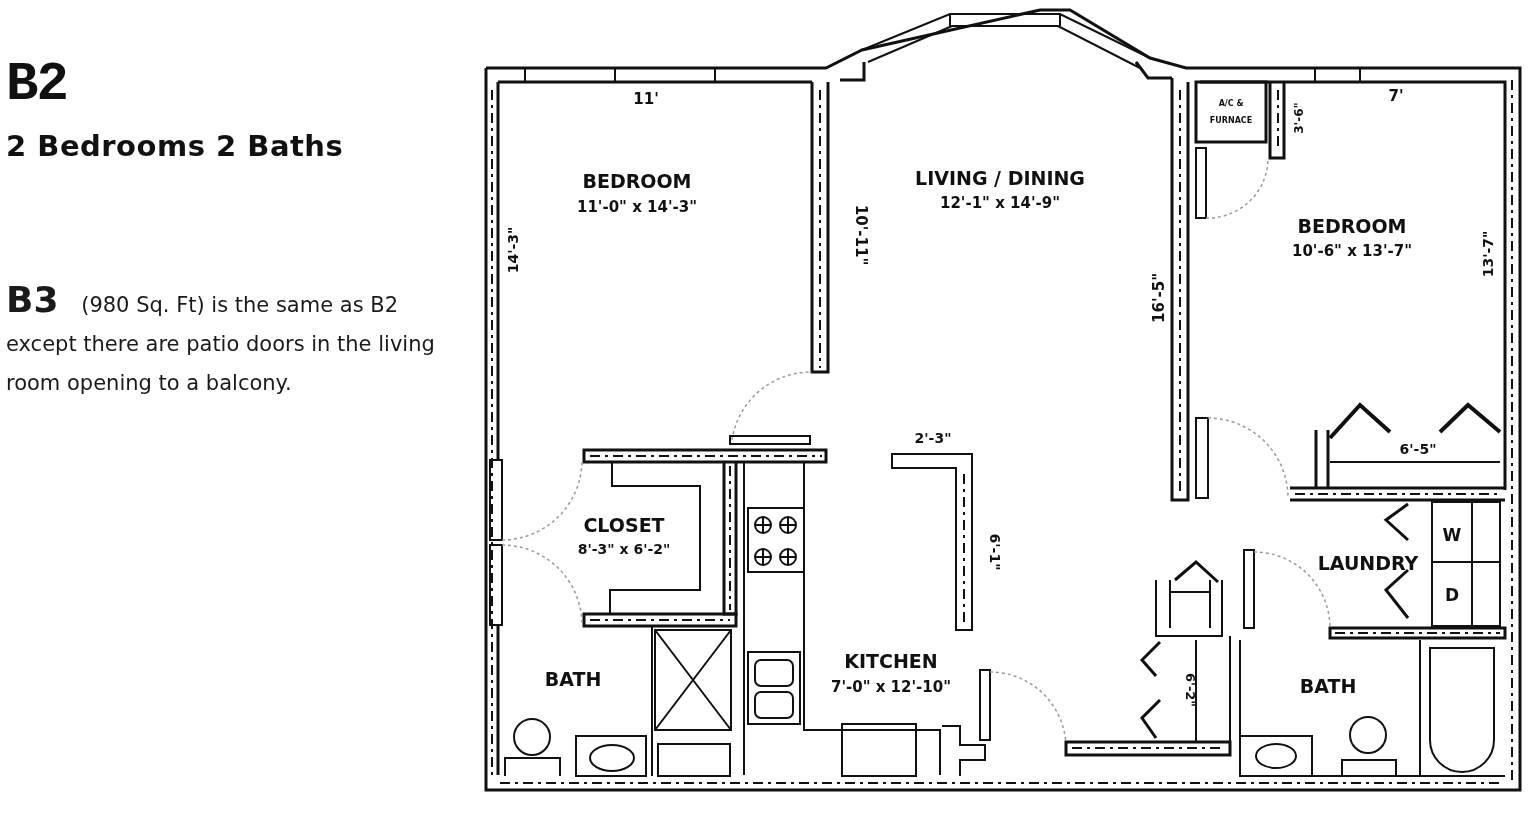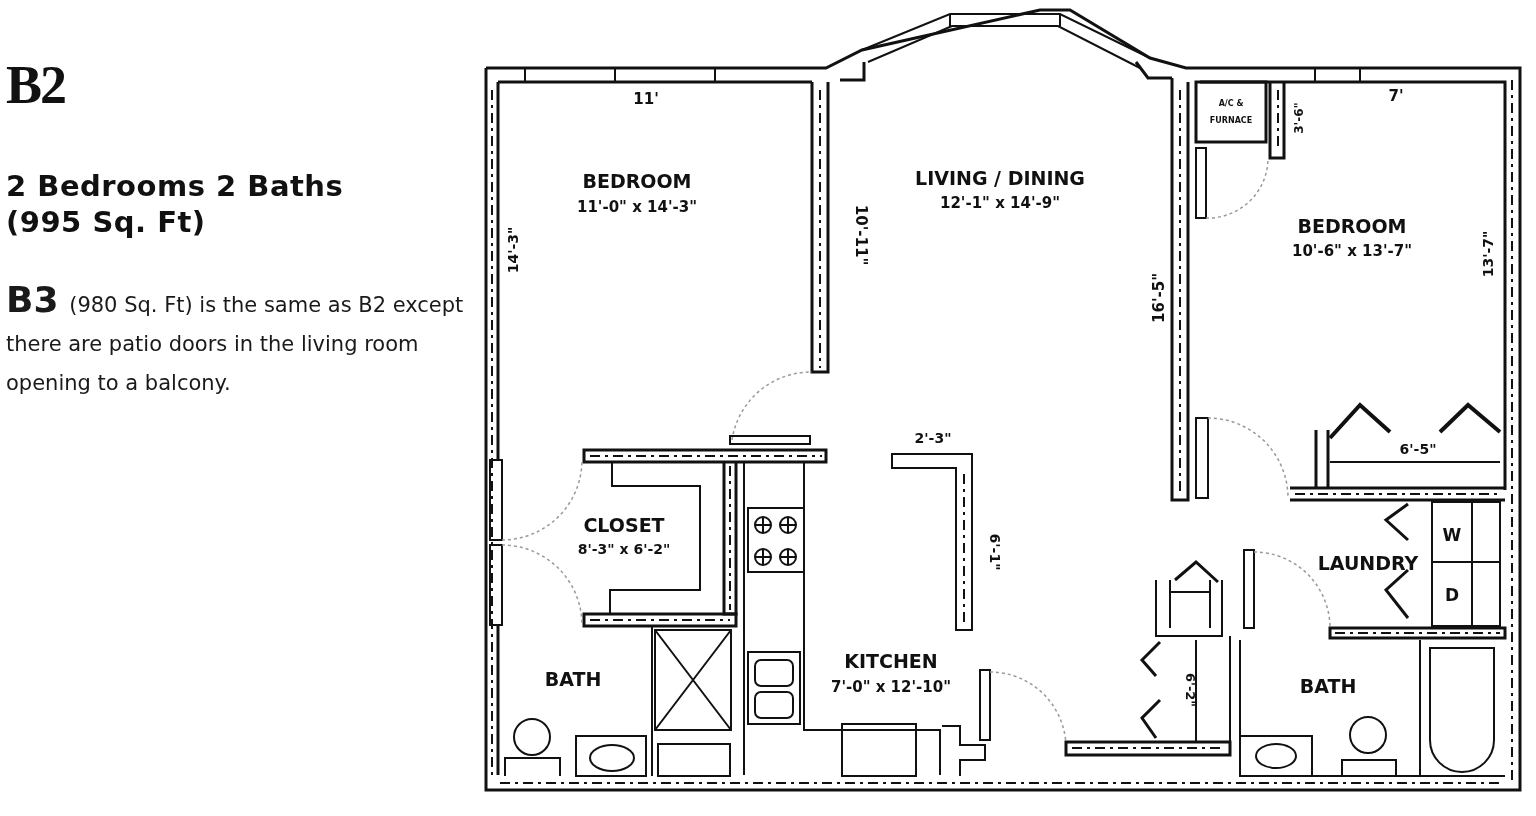--- a/index.html
+++ b/index.html
@@ -1,35 +1,34 @@
 <!DOCTYPE html>
 <html><head>
 <meta charset="utf-8">
 <style>
   html, body { margin: 0; padding: 0; background: #ffffff; }
   body { width: 1536px; height: 816px; position: relative; overflow: hidden; font-family: "DejaVu Sans", sans-serif; color: #111; }
   .left-panel { position: absolute; left: 0; top: 0; width: 470px; height: 816px; }
-  .unit-code { position: absolute; left: 6px; top: 58px; font-family: Liberation Serif, serif; font-weight: bold; font-size: 54px; letter-spacing: -2px; line-height: 1; }
-  .unit-sub { position: absolute; left: 6px; top: 128px; font-family: "DejaVu Sans", sans-serif; font-weight: bold; font-size: 29px; line-height: 36px; letter-spacing: 0.5px; margin-top: 40px; }
+  .unit-code { position: absolute; left: 6px; top: 58px; font-family: Liberation Mono, monospace; font-weight: bold; font-size: 54px; letter-spacing: -2px; line-height: 1; }
+  .unit-sub { position: absolute; left: 6px; top: 128px; font-family: "DejaVu Sans", sans-serif; font-weight: bold; font-size: 29px; line-height: 36px; letter-spacing: 0.5px; }
   .variant { position: absolute; left: 6px; width: 460px; font-family: "DejaVu Sans", sans-serif; font-size: 21px; line-height: 39px; color: #1a1a1a; }
-  .variant .code { font-weight: bold; font-size: 36px; letter-spacing: 0px; margin-right: 4px; }
+  .variant .code { font-weight: bold; font-size: 36px; letter-spacing: 0px; margin-right: 16px; }
   .variant-b3 { top: 280px; }
   .variant-b6 { top: 510px; }
   .plan { position: absolute; left: 0; top: 0; }
   .lbl { font-family: "DejaVu Sans", sans-serif; font-weight: bold; fill: #111; }
   .dim { font-family: "DejaVu Sans", sans-serif; font-weight: bold; fill: #111; }
 </style>
 </head>
 <body>
 
 <div class="left-panel">
   <div class="unit-code">B2</div>
   <div class="unit-sub">
     <div>2 Bedrooms 2 Baths</div>
-    <div>(995 Sq. Ft)</div>
   </div>
   <div class="variant variant-b3">
     <span class="code">B3</span>
     <span>(980 Sq. Ft) is the same as B2 except there are patio doors in the living room opening to a balcony.</span>
   </div>
 </div>
 
 <svg class="plan" width="1536" height="816" viewBox="0 0 1536 816">
   <g fill="none" stroke="#111" stroke-width="3">
 

